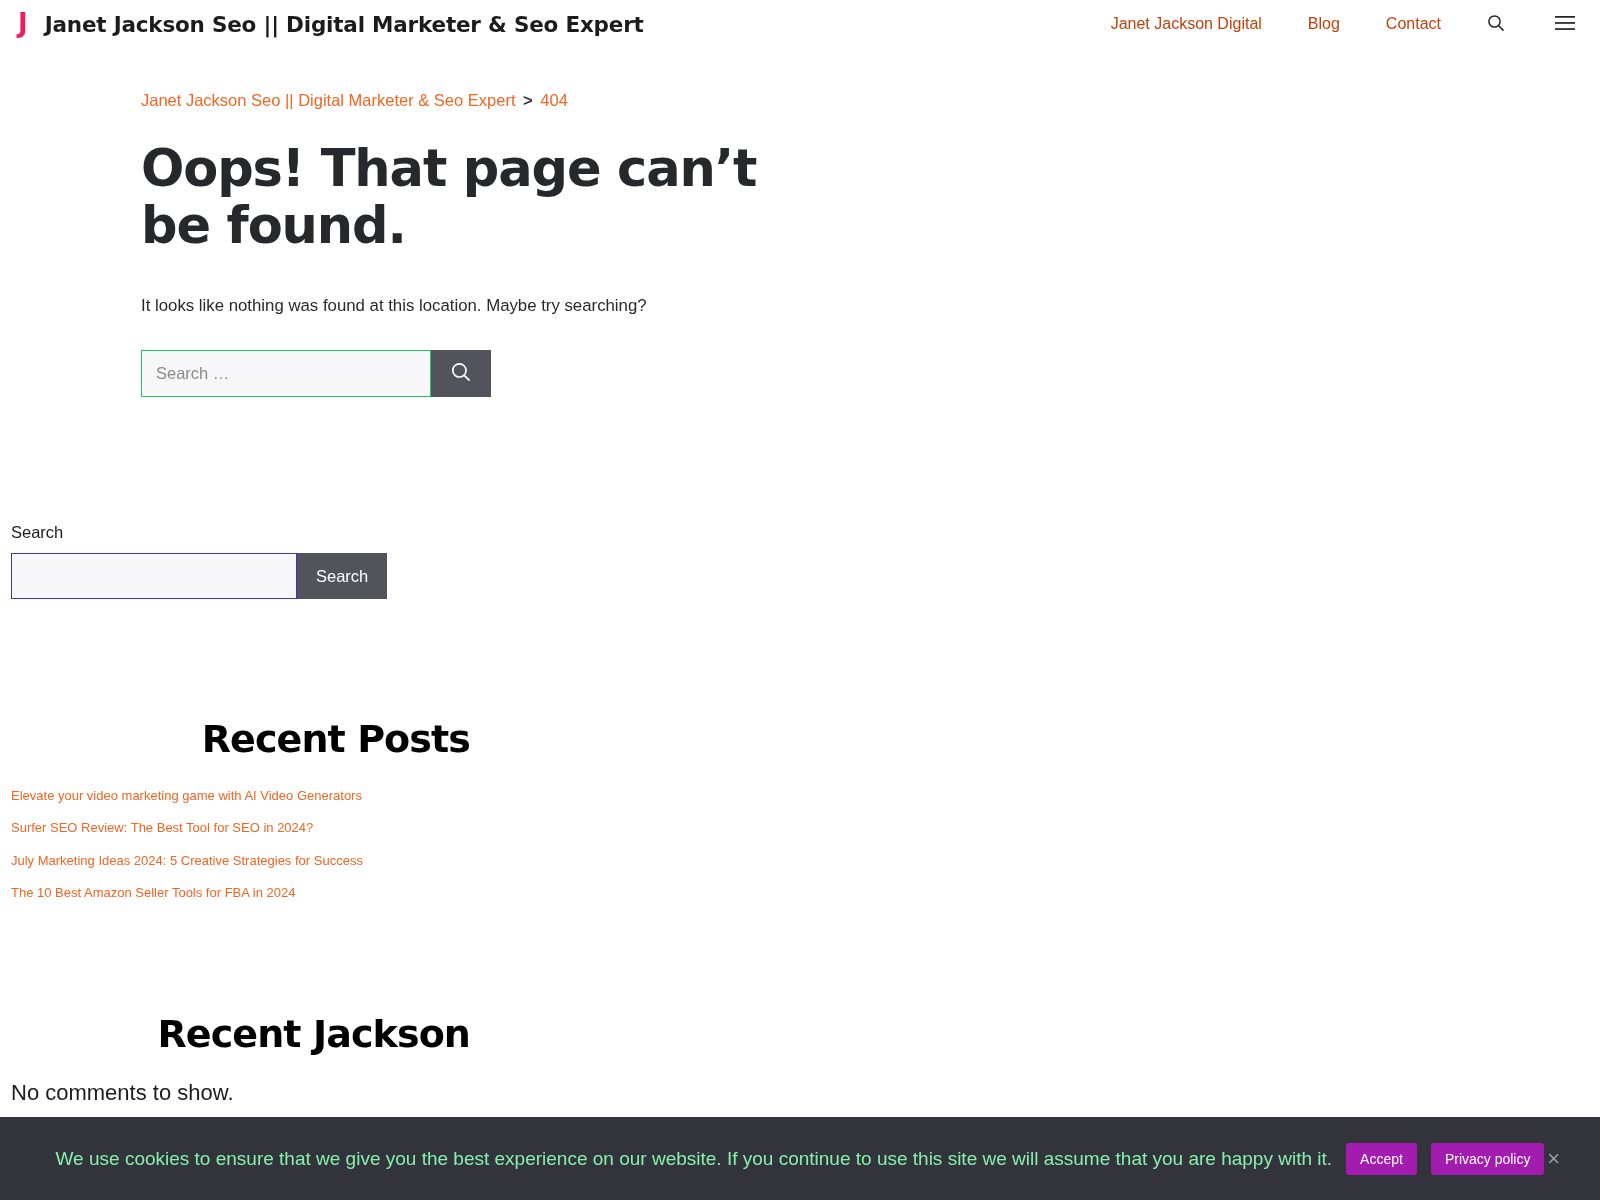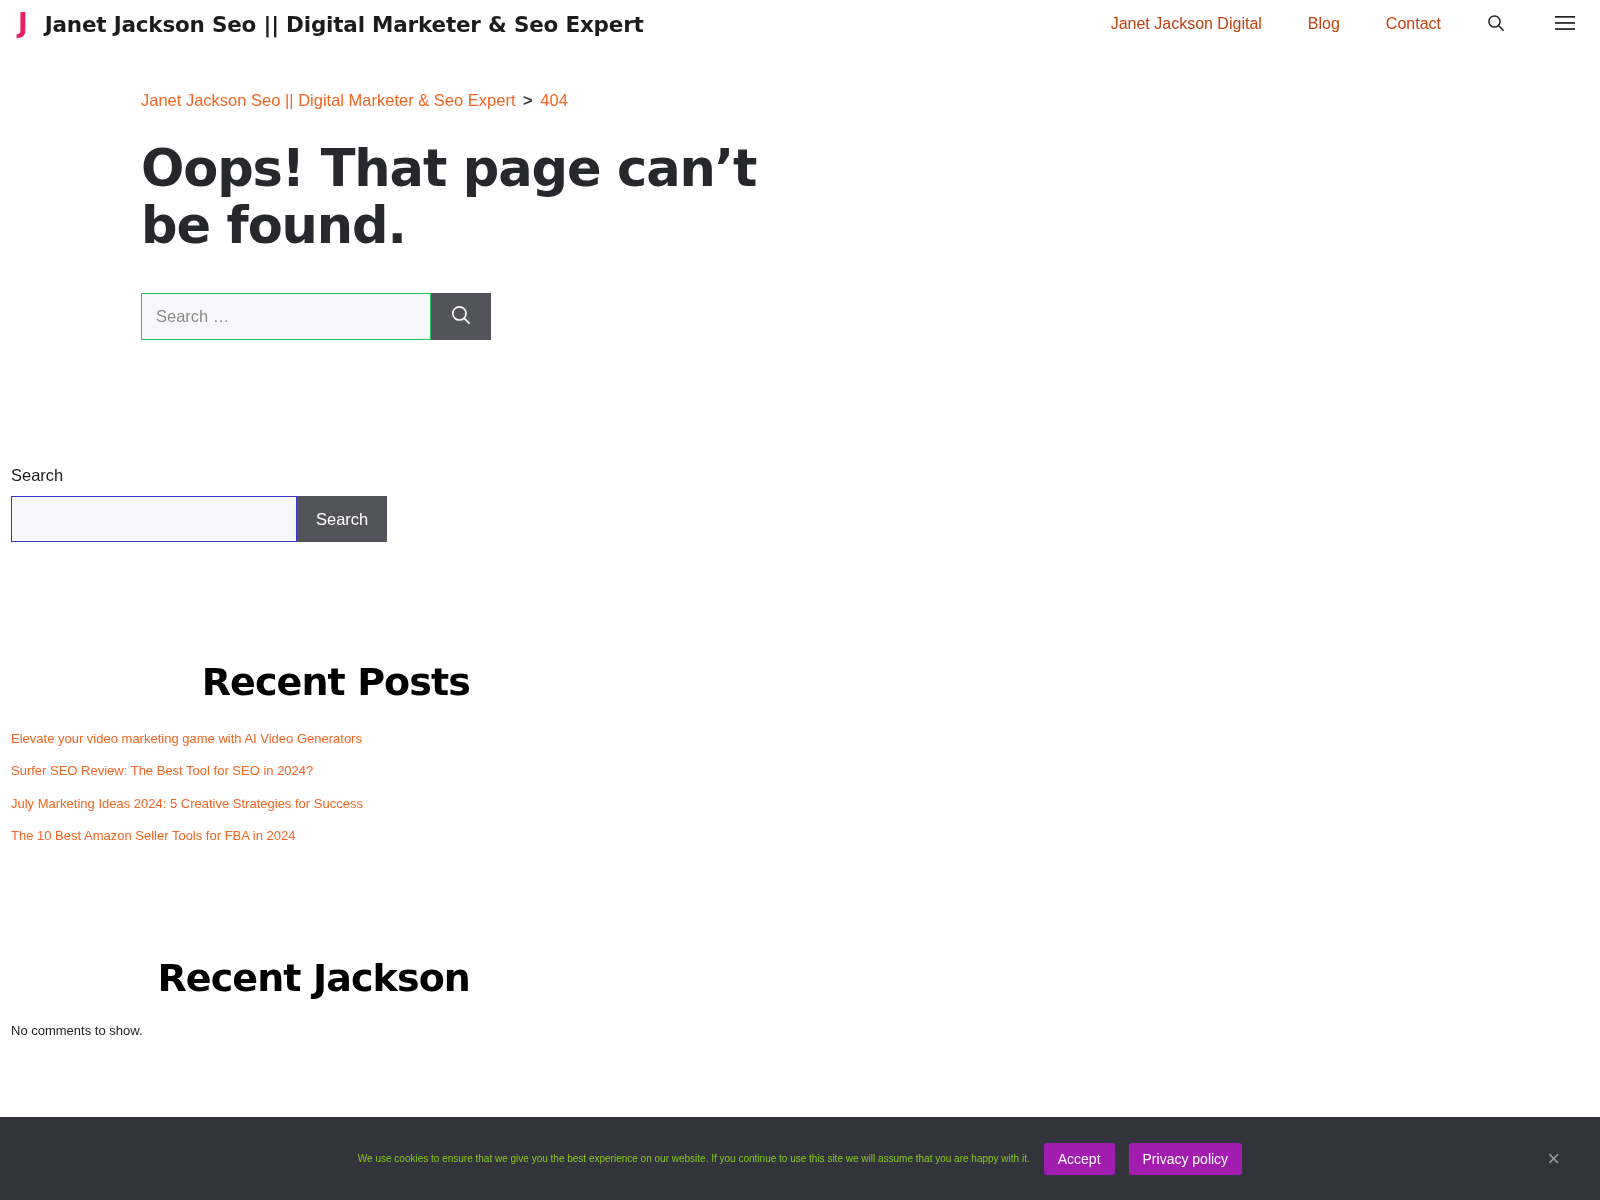--- a/index.html
+++ b/index.html
@@ -201,21 +201,21 @@
     padding: 0;
   }
   .post-list li { margin-bottom: 10px; }
   .post-list a {
     color: #f26522;
     text-decoration: none;
     font-size: 13px;
     line-height: 1.72;
   }
   .widget-empty {
-    font-size: 13px;
+    font-size: 22px;
     color: #1d1d1d;
     margin: 0;
   }
   .archive-list {
     list-style: none;
     margin: 0;
     padding: 0;
   }
   .archive-list a {
     color: #f26522;
@@ -236,22 +236,22 @@
     align-items: center;
     justify-content: center;
     padding: 0 26px;
   }
   .cookie-inner {
     display: flex;
     align-items: center;
     gap: 14px;
   }
   .cookie-text {
-    color: #84cc16;
-    font-size: 10px;
+    color: #86efac;
+    font-size: 19px;
     white-space: nowrap;
   }
   .cookie-btn {
     background: #a21caf;
     color: #ffffff;
     border: 0;
     border-radius: 3px;
     font-size: 14px;
     font-family: "Liberation Sans", sans-serif;
     padding: 8px 14px;
@@ -312,20 +312,21 @@
   <main class="content">
 
     <div class="breadcrumb">
       <a href="#">Janet Jackson Seo || Digital Marketer &amp; Seo Expert</a>
       <span class="sep">&gt;</span>
       <a href="#">404</a>
     </div>
 
     <h1 class="page-title">Oops! That page can’t be found.</h1>
 
+    <p class="lead">It looks like nothing was found at this location. Maybe try searching?</p>
 
     <form class="search-form-404">
       <input class="search-input-404" type="text" placeholder="Search …" style="">
       <button class="search-submit-404" type="button">
         <span>
           <svg width="24" height="24" viewBox="0 0 24 24" fill="none">
             <circle cx="10.4" cy="10.4" r="6.6" stroke="#ffffff" stroke-width="1.7"></circle>
             <line x1="15.3" y1="15.3" x2="20.6" y2="20.6" stroke="#ffffff" stroke-width="1.7"></line>
           </svg>
         </span>

